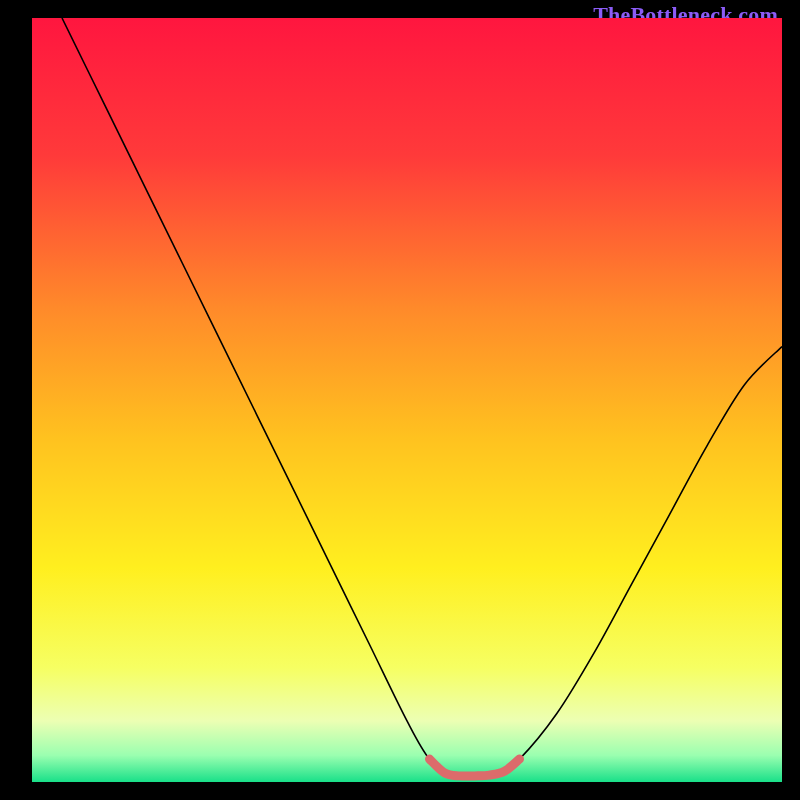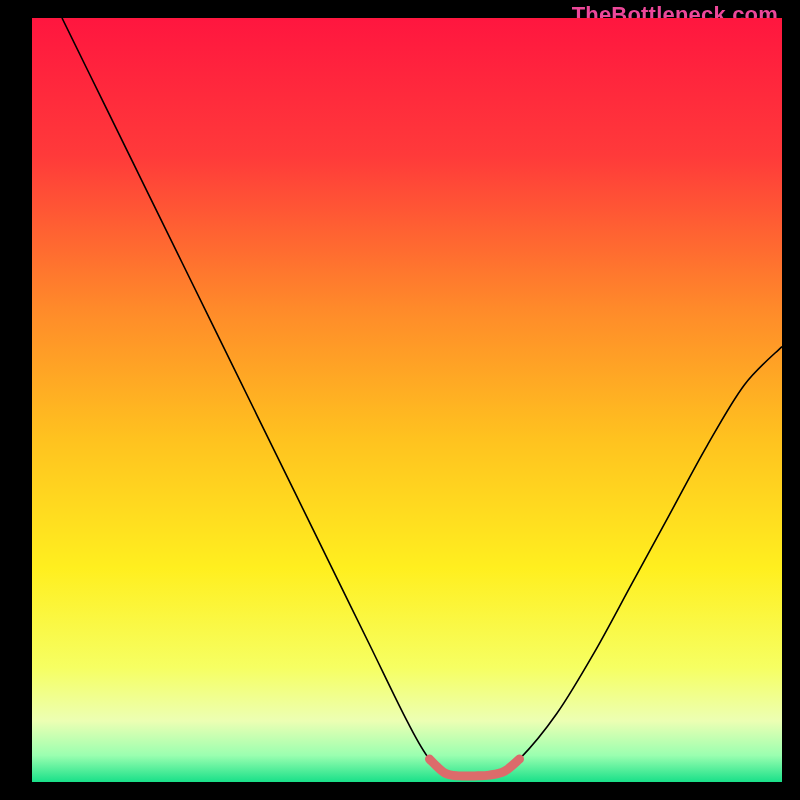--- a/index.html
+++ b/index.html
@@ -20,24 +20,24 @@
     position: absolute;
     left: 32px;
     top: 18px;
     width: 750px;
     height: 764px;
   }
   .watermark {
     position: absolute;
     top: 2px;
     right: 22px;
-    font-family: Liberation Sans, sans-serif;
+    font-family: Liberation Serif, serif;
     font-size: 22px;
     font-weight: 600;
-    color: #ec4899;
+    color: #8b5cf6;
     letter-spacing: 0.2px;
     user-select: none;
   }
 </style>
 </head>
 <body>
 
 <div class="chart-wrap">
   <div class="watermark">TheBottleneck.com</div>
   <svg class="plot-area" viewBox="0 0 100 100" preserveAspectRatio="none">

